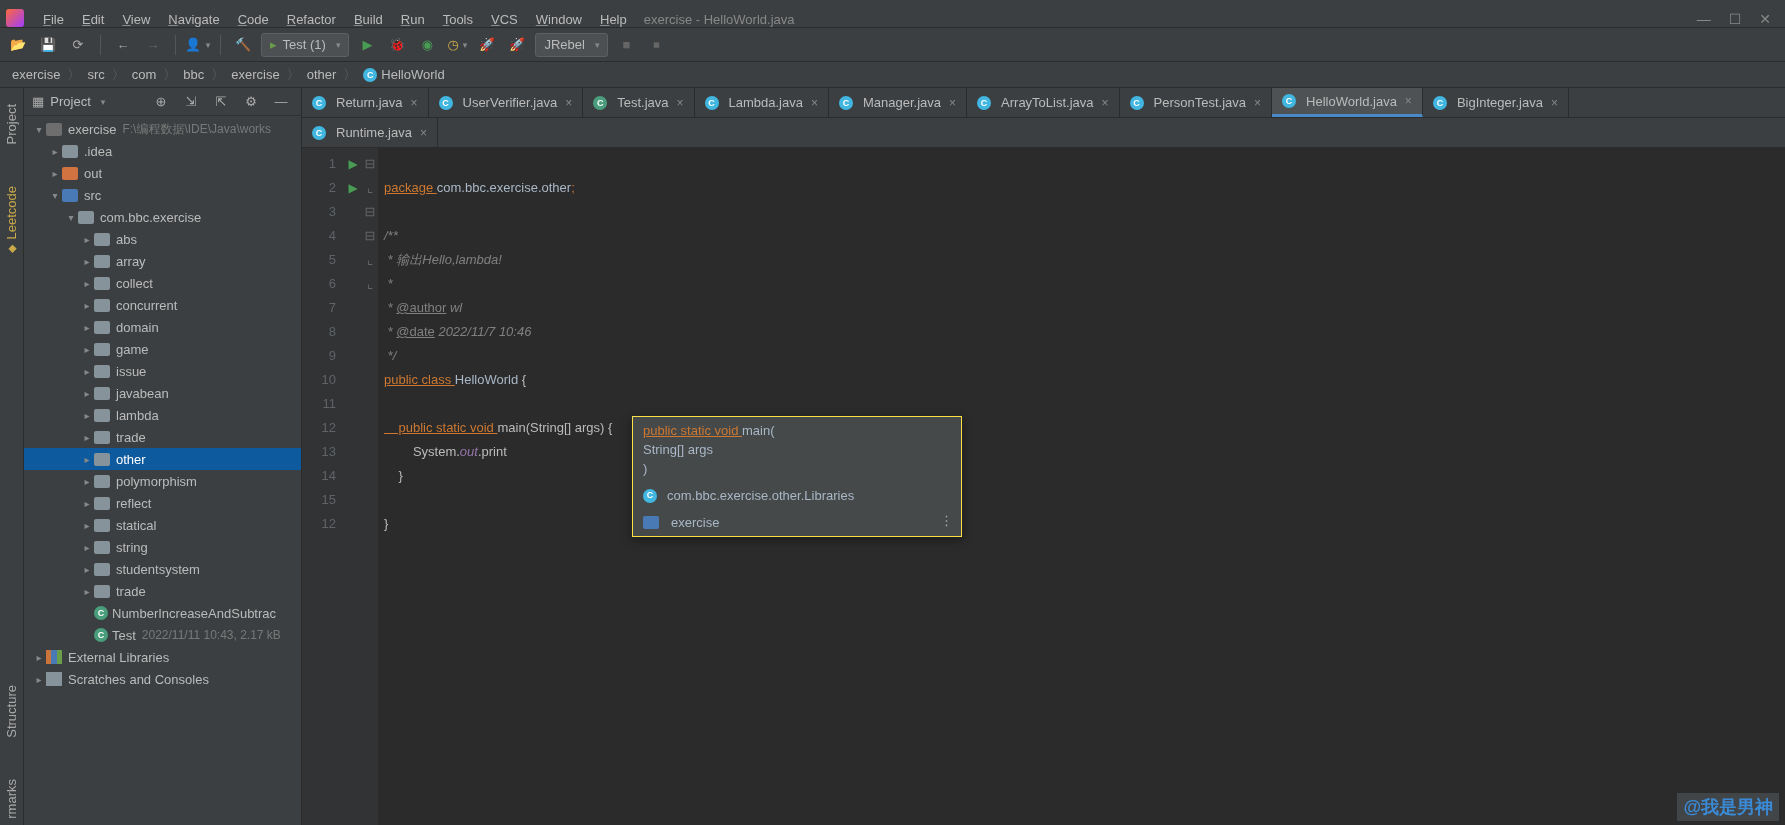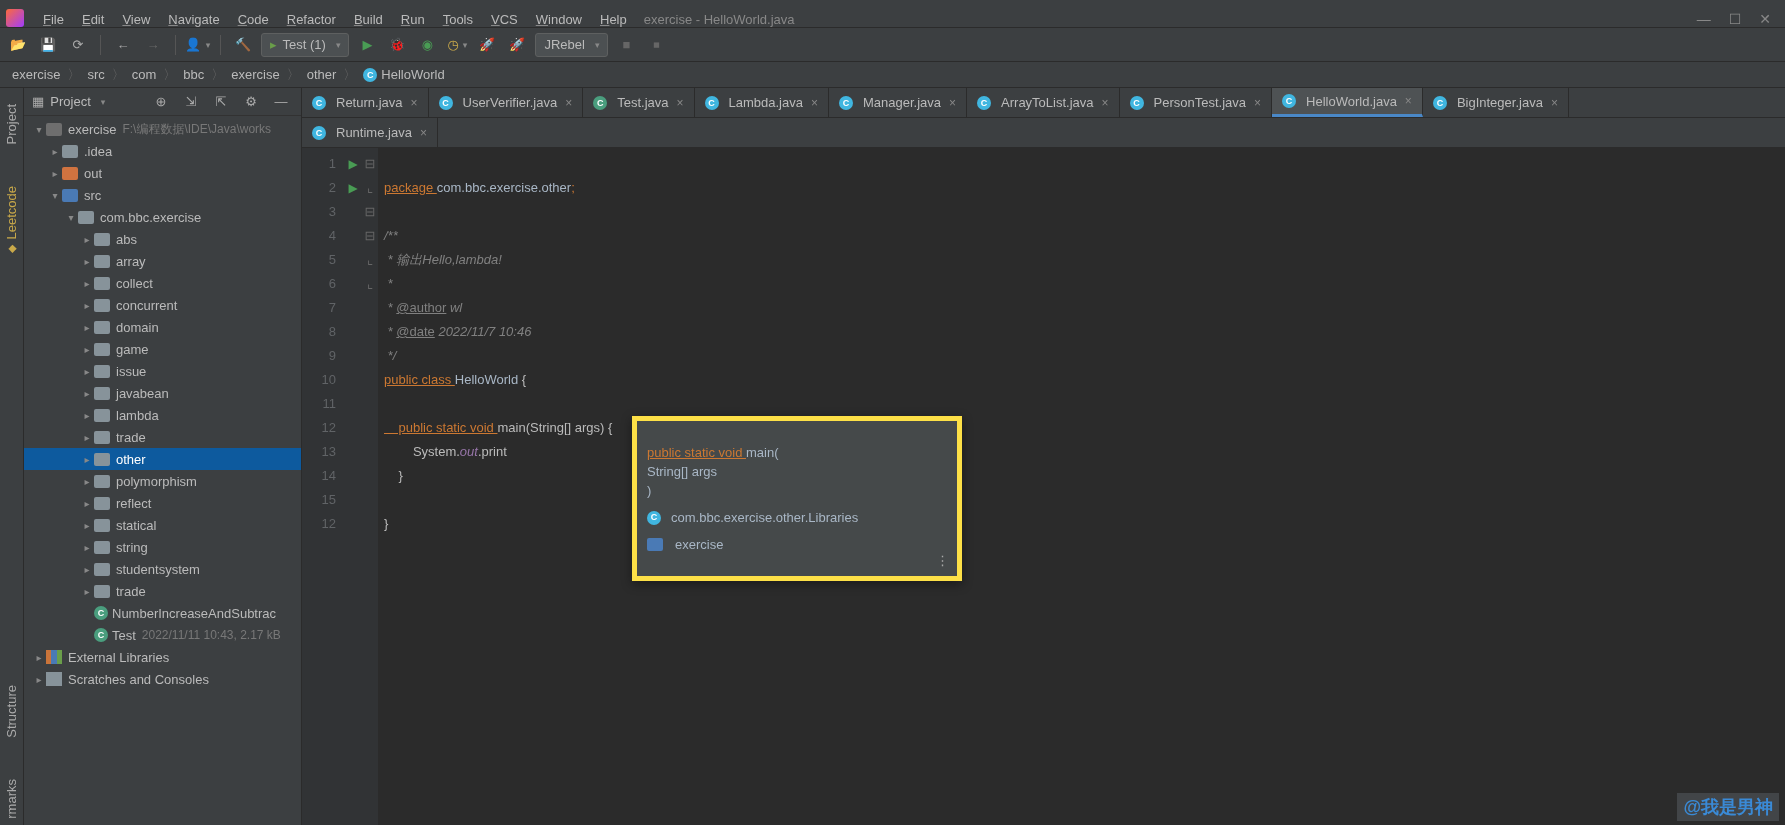--- a/index.html
+++ b/index.html
@@ -53,21 +53,21 @@
 .gutter-icons { width:18px; background:#313335; padding-top:4px; line-height:24px; text-align:center; }
 .fold-col { width:16px; background:#313335; padding-top:4px; line-height:24px; text-align:center; color:#666; font-size:10px; }
 .code { flex:1; padding:4px 0 0 6px; line-height:24px; white-space:pre; }
 .kw { color:#cc7832;text-decoration:underline; }
 .str, .pkg { color:#a9b7c6; }
 .comment { color:#808080; font-style:italic; }
 .doc-tag { color:#808080; text-decoration:underline; }
 .cls { color:#a9b7c6; }
 .field { color:#9876aa; font-style:italic; }
 .run-gutter { color:#499c54; font-size:12px; }
-.tooltip { position:absolute; top:416px; left:632px; width:330px; background:#45494a; border:5px solid #fde047; box-shadow:0 3px 10px rgba(0,0,0,0.4); padding:22px 10px; font-family:"JetBrains Mono","Consolas",monospace; font-size:13px; line-height:19px; z-index:100; }
+.tooltip { position:absolute; top:416px; left:632px; width:330px; background:#45494a; border:1px solid #fde047; box-shadow:0 3px 10px rgba(0,0,0,0.4); padding:4px 10px; font-family:"JetBrains Mono","Consolas",monospace; font-size:13px; line-height:19px; z-index:100; }
 .tooltip .sig { color:#a9b7c6; }
 .tooltip .crumb-line { display:flex; align-items:center; gap:6px; margin-top:8px; color:#a9b7c6; font-family:"Segoe UI",Arial,sans-serif; }
 .tooltip .more { position:absolute; right:8px; bottom:6px; color:#aaa; cursor:pointer; }
 .watermark { position:absolute; right:6px; bottom:4px; color:#3a8ad6; font-size:18px; font-weight:bold; background:rgba(200,220,240,0.15); padding:2px 6px; }
 </style>
 </head>
 <body>
 
 <div class="menubar">
   <div class="app-icon"></div>

